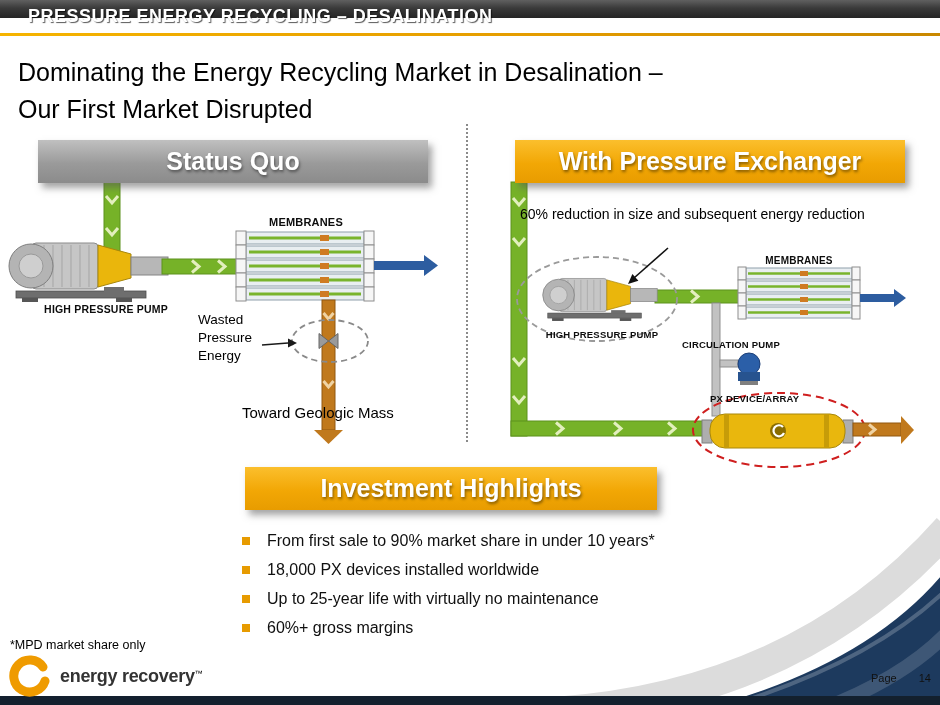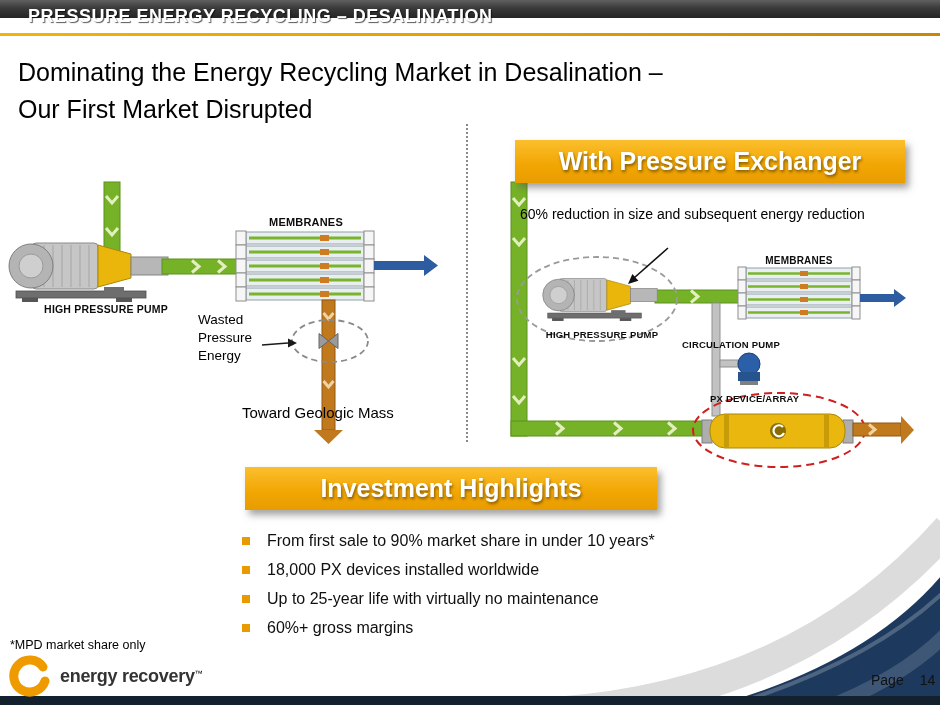--- a/index.html
+++ b/index.html
@@ -39,21 +39,21 @@
   .geo-note { position:absolute; left:242px; top:404px; font-size:15px; color:#000; z-index:3; white-space:nowrap; }
 
   .bullets { position:absolute; left:240px; top:531px; width:500px; list-style:none; z-index:3; }
   .bullets li { position:relative; padding-left:27px; margin-bottom:9px; font-size:16px; line-height:20px; color:#101010; }
   .bullets li::before { content:""; position:absolute; left:2px; top:6px; width:8px; height:8px; background:#e79b00; }
 
   .footnote { left:10px; top:638px; font-size:12.5px; color:#000; z-index:3; }
   .logo { left:8px; top:654px; display:flex; align-items:center; gap:8px; z-index:3; }
   .logo-text { font-size:18px; font-weight:bold; color:#333; letter-spacing:-.3px; }
   .logo-tm { font-size:8px; vertical-align:6px; font-weight:normal; }
-  .page { left:871px; top:672px; font-size:14px; color:#111; z-index:3; display:flex; gap:16px; }
+  .page { left:871px; top:672px; font-size:11px; color:#111; z-index:3; display:flex; gap:22px; }
 </style>
 </head>
 <body>
 
 <div class="slide">
 
   <svg class="abs bg" width="940" height="705" viewBox="0 0 940 705">
     <path d="M 555 712 Q 800 695 948 528" stroke="#dcdcdc" stroke-width="30" fill="none"></path>
     <path d="M 690 712 Q 870 668 950 565 L 950 712 Z" fill="#1d3a5e"></path>
     <path d="M 728 706 Q 872 662 948 588" stroke="#ffffff" stroke-opacity="0.22" stroke-width="4" fill="none"></path>
@@ -64,20 +64,21 @@
   <div class="abs header-bar">
     <div class="header-title">PRESSURE ENERGY RECYCLING – DESALINATION</div>
   </div>
   <div class="abs accent-line"></div>
 
   <div class="abs slide-title">
     <div>Dominating the Energy Recycling Market in Desalination –</div>
     <div>Our First Market Disrupted</div>
   </div>
 
+  <div class="abs banner gray banner-statusquo">Status Quo</div>
   <div class="abs banner orange banner-px">With Pressure Exchanger</div>
 
   <div class="abs divider"></div>
 
   <div class="caption">60% reduction in size and subsequent energy reduction</div>
 
   <svg class="abs diagram" width="940" height="705" viewBox="0 0 940 705">
     <defs>
       <g id="pump">
         <rect x="8" y="57" width="130" height="7" fill="#6e6e6e" stroke="#4e4e4e" stroke-width="0.8"></rect>

